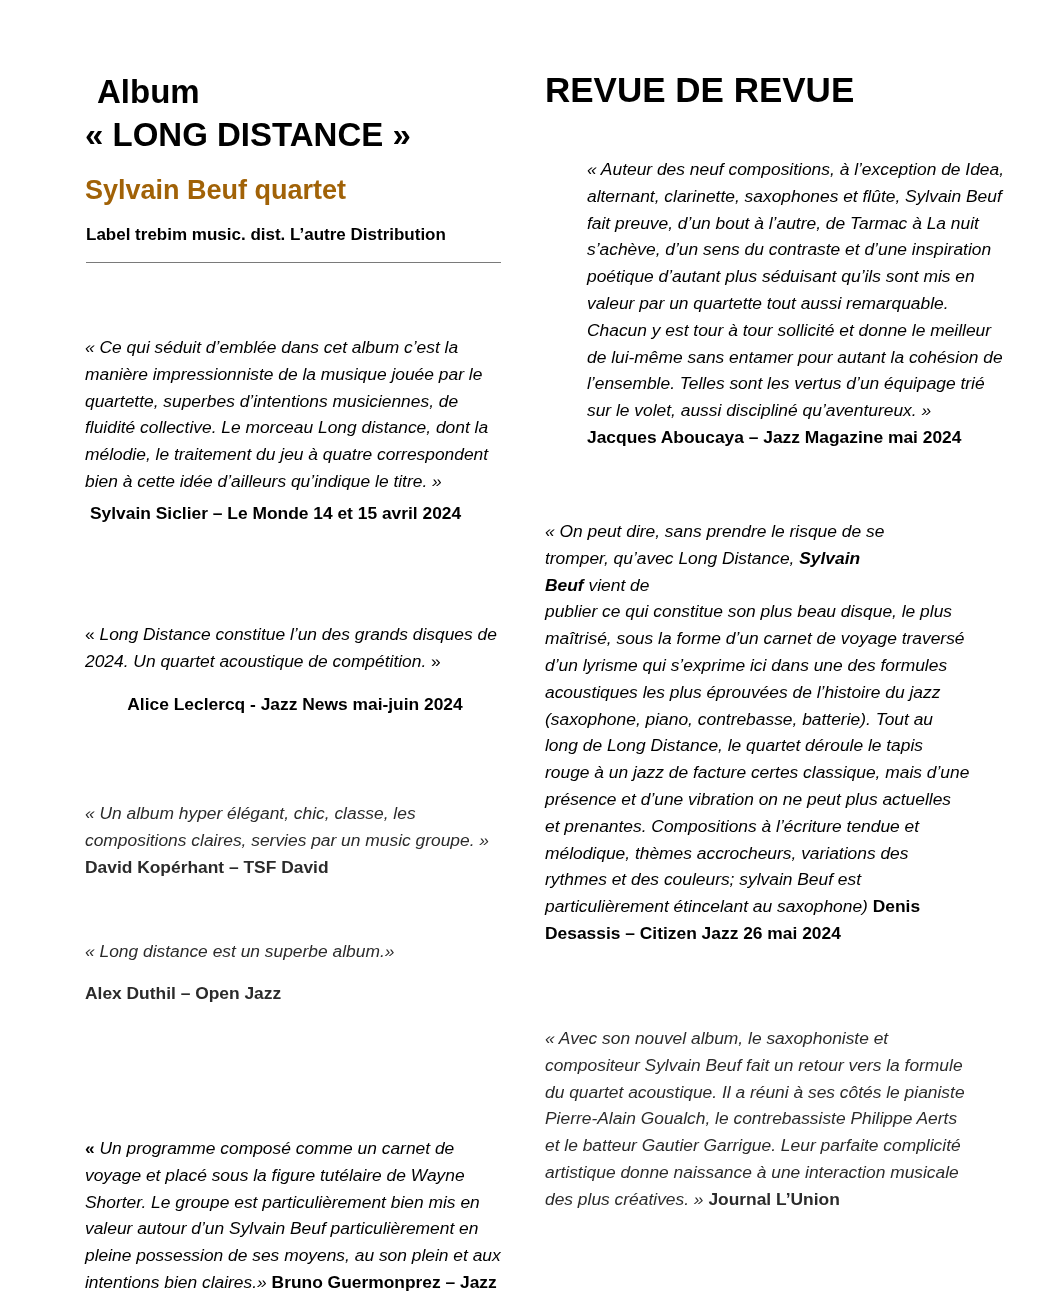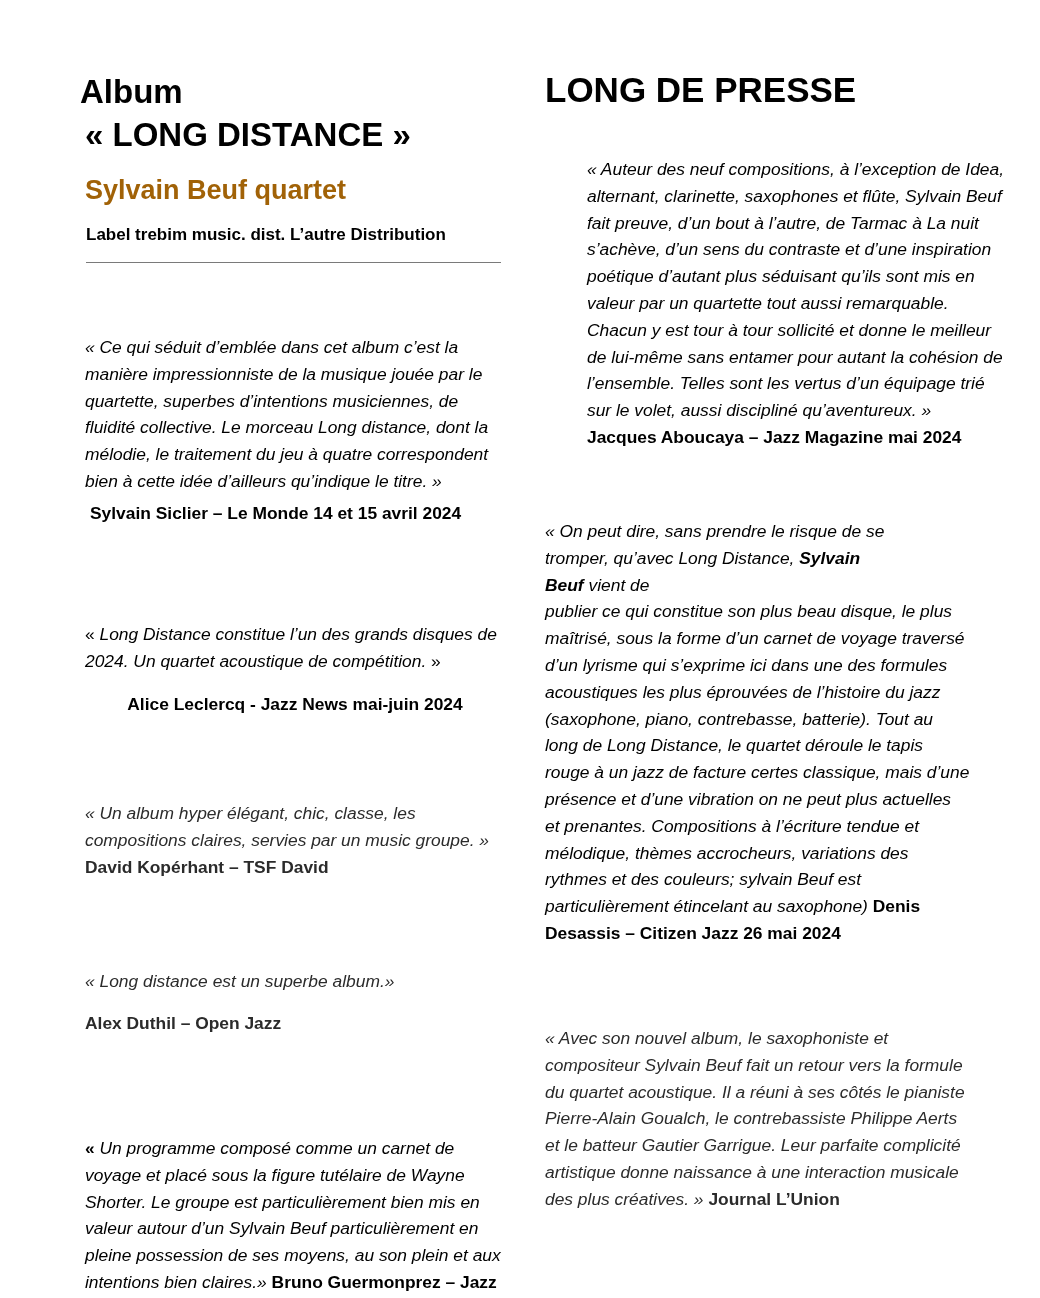--- a/index.html
+++ b/index.html
@@ -6,21 +6,21 @@
   body { width: 1040px; height: 1298px; position: relative; overflow: hidden; }
   .page { position: absolute; inset: 0; }
   .h-sans { font-family: "Liberation Sans", "DejaVu Sans", sans-serif; font-weight: bold; color: #000; }
   .body-font { font-family: "Liberation Sans", "DejaVu Sans", sans-serif; }
   .blk { position: absolute; width: 420px; font-size: 17.4px; line-height: 26.8px; color: #000; }
   .blk.grey { color: #2b2b2b; }
   .it { font-style: italic; }
   .b { font-weight: bold; font-style: normal; }
   .up { font-style: normal; }
 
-  #album-title { position: absolute; left: 80px; top: 70px; font-size: 33px; line-height: 44px; }
+  #album-title { position: absolute; left: 97px; top: 70px; font-size: 33px; line-height: 44px; }
   #album-name { position: absolute; left: 85px; top: 113px; font-size: 33px; line-height: 44px; }
   #band-name { position: absolute; left: 85px; top: 171px; font-size: 27px; line-height: 38px; color: #a16207; }
   #label-line { position: absolute; left: 86px; top: 224px; width: 415px; font-size: 17px; line-height: 22px; font-weight: bold; border-bottom: 1.5px solid #7a7a7a; padding-bottom: 16px; color: #000; }
 
   #press-title { position: absolute; left: 545px; top: 68px; font-size: 35px; line-height: 44px; }
 </style>
 </head>
 <body>
 
 <div class="page">
@@ -37,30 +37,30 @@
 
   <div class="blk body-font" style="left:85px; top:621px;">
     <div><span class="up">«</span><span class="it"> Long Distance constitue l’un des grands disques de 2024. Un quartet acoustique de compétition. </span><span class="up">»</span></div>
     <div class="b" style="margin-top:16px;text-align:center;">Alice Leclercq - Jazz News mai-juin 2024</div>
   </div>
 
   <div class="blk grey body-font" style="left:85px; top:800px;">
     <span class="it">« Un album hyper élégant, chic, classe, les compositions claires, servies par un music groupe. » </span><span class="b">David Kopérhant – TSF David</span>
   </div>
 
-  <div class="blk grey body-font" style="left:85px; top:968px;">
+  <div class="blk grey body-font" style="left:85px; top:938px;">
     <div class="it">« Long distance est un superbe album.»</div>
     <div class="b" style="margin-top:15px;">Alex Duthil – Open Jazz</div>
   </div>
 
   <div class="blk body-font" style="left:85px; top:1122px;margin-top:13px;">
     <span class="b">«</span><span class="it"> Un programme composé comme un carnet de voyage et placé sous la figure tutélaire de Wayne Shorter. Le groupe est particulièrement bien mis en valeur autour d’un Sylvain Beuf particulièrement en pleine possession de ses moyens, au son plein et aux intentions bien claires.» </span><span class="b">Bruno Guermonprez – Jazz News avril-mai 2024</span>
   </div>
 
-  <div id="press-title" class="h-sans">LONG DE PRESSE</div>
+  <div id="press-title" class="h-sans">REVUE DE REVUE</div>
 
   <div class="blk body-font" style="left:545px; top:156px; width:425px;margin-left:42px;">
     <div class="it">« Auteur des neuf compositions, à l’exception de Idea, alternant, clarinette, saxophones et flûte, Sylvain Beuf fait preuve, d’un bout à l’autre, de Tarmac à La nuit s’achève, d’un sens du contraste et d’une inspiration poétique d’autant plus séduisant qu’ils sont mis en valeur par un quartette tout aussi remarquable. Chacun y est tour à tour sollicité et donne le meilleur de lui-même sans entamer pour autant la cohésion de l’ensemble. Telles sont les vertus d’un équipage trié sur le volet, aussi discipliné qu’aventureux. »</div>
     <div class="b">Jacques Aboucaya – Jazz Magazine mai 2024</div>
   </div>
 
   <div class="blk body-font" style="left:545px; top:518px; width:425px;">
     <div class="it" style="width:350px;"><span>« On peut dire, sans prendre le risque de se tromper, qu’avec Long Distance, </span><span class="b" style="font-style:italic;">Sylvain Beuf</span><span> vient de</span></div>
     <div><span class="it">publier ce qui constitue son plus beau disque, le plus maîtrisé, sous la forme d’un carnet de voyage traversé d’un lyrisme qui s’exprime ici dans une des formules acoustiques les plus éprouvées de l’histoire du jazz (saxophone, piano, contrebasse, batterie). Tout au long de Long Distance, le quartet déroule le tapis rouge à un jazz de facture certes classique, mais d’une présence et d’une vibration on ne peut plus actuelles et prenantes. Compositions à l’écriture tendue et mélodique, thèmes accrocheurs, variations des rythmes et des couleurs; sylvain Beuf est particulièrement étincelant au saxophone) </span><span class="b">Denis Desassis – Citizen Jazz 26 mai 2024</span></div>
   </div>

